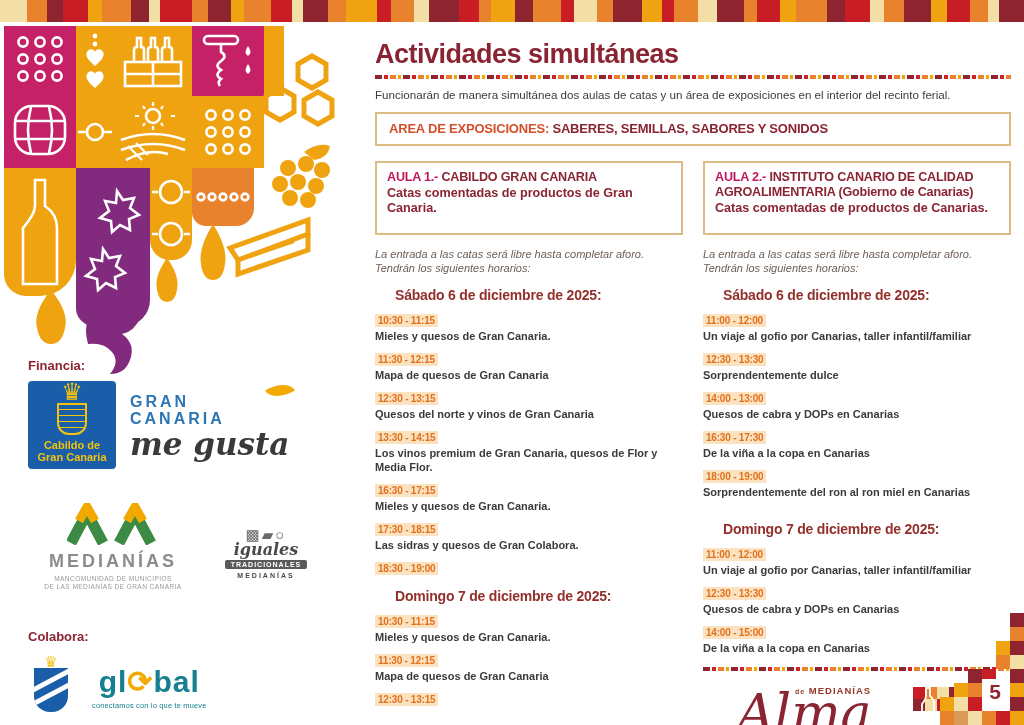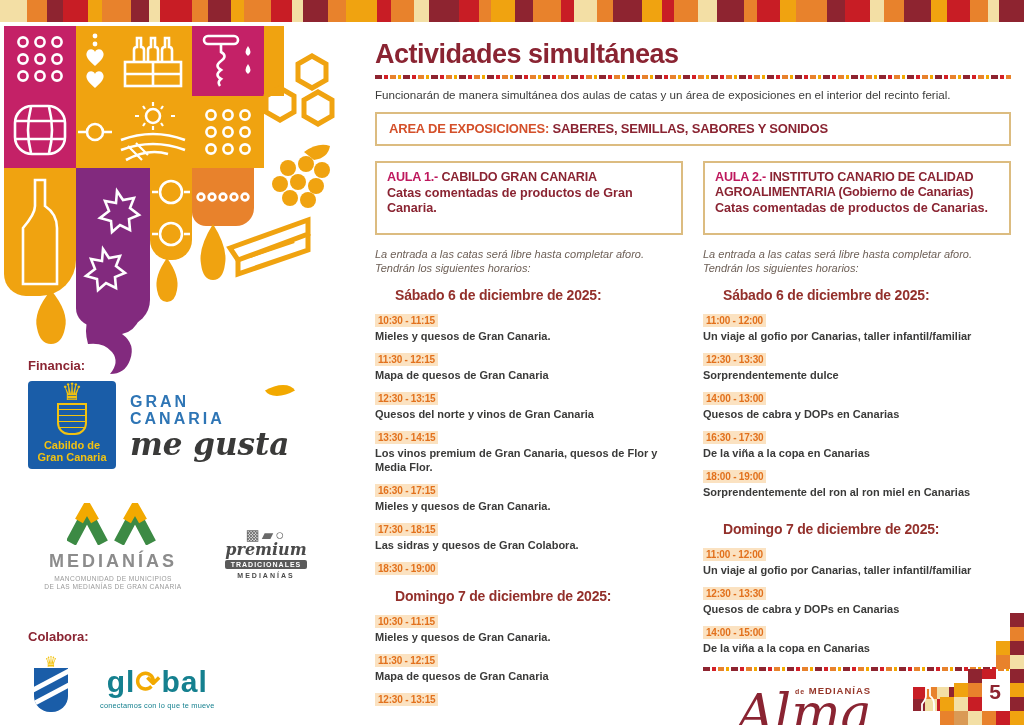--- a/index.html
+++ b/index.html
@@ -41,21 +41,21 @@
   .mercados .ribbon{background:#5a5a5a;color:#fff;font-size:7px;font-weight:bold;letter-spacing:1px;padding:1px 6px;border-radius:2px;margin-top:2px;}
   .mercados .m3{font-size:7px;letter-spacing:2px;color:#4a4a4a;font-weight:bold;margin-top:3px;}
   .gob-row{display:flex;align-items:center;margin-top:12px;}
   .gob-logo{width:46px;display:flex;flex-direction:column;align-items:center;}
   .gob-logo .crown{color:#F2C210;font-size:15px;line-height:12px;}
   .gob-logo .shield{width:34px;height:44px;background:#1A5DA8;border-radius:0 0 16px 16px;position:relative;overflow:hidden;}
   .gob-logo .shield i{position:absolute;width:46px;height:5px;background:#fff;transform:rotate(-28deg);}
   .gob-text{margin-left:10px;}
   .gob-text .n{font-family:"Liberation Serif",serif;font-weight:bold;font-size:17px;line-height:17px;color:#1d1d1b;}
   .gob-text .t{font-family:"Liberation Serif",serif;font-style:italic;font-size:11px;color:#9a9a9a;margin-top:2px;}
-  .global{margin-left:26px;text-align:center;padding-top:8px;}
+  .global{margin-left:18px;text-align:center;padding-top:8px;}
   .global .word{color:#15808F;font-weight:bold;font-size:30px;line-height:30px;letter-spacing:1px;}
   .global .word .o{color:#F2A900;}
   .global .tag{color:#15808F;font-size:7.4px;margin-top:4px;letter-spacing:.2px;}
   
   .main{position:absolute;left:375px;top:40px;width:636px;}
   .page-title{font-size:27px;font-weight:bold;color:#8A2432;letter-spacing:-.5px;line-height:28px;}
   .dash-rule{height:4px;margin:7px 0 9px;
     background:repeating-linear-gradient(90deg,#8E2430 0 7px,#fff 7px 9px,#D42027 9px 13px,#fff 13px 15px,#E8822C 15px 21px,#fff 21px 23px,#F2A900 23px 26px,#fff 26px 28px);}
   .intro{font-size:11.6px;color:#3B3B3A;}
   .expo-box{border:2px solid #DCBC80;margin-top:11px;padding:7px 12px;}
@@ -333,21 +333,21 @@
         <polyline points="60,18 68,4 76,18" fill="none" stroke="#F2A900" stroke-width="9"></polyline>
       </svg>
       <div class="name">MEDIANÍAS</div>
       <div class="sub">
         <div>MANCOMUNIDAD DE MUNICIPIOS</div>
         <div>DE LAS MEDIANÍAS DE GRAN CANARIA</div>
       </div>
     </div>
     <div class="mercados">
       <div class="pic">▩▰○</div>
-      <div class="m1">premium</div>
+      <div class="m1">iguales</div>
       <div class="ribbon">TRADICIONALES</div>
       <div class="m3">MEDIANÍAS</div>
     </div>
   </div>
 
   <div class="sp-label" style="margin-top:26px;">Colabora:</div>
 
   <div class="gob-row">
     <div class="gob-logo">
       <div class="crown">♛</div>

